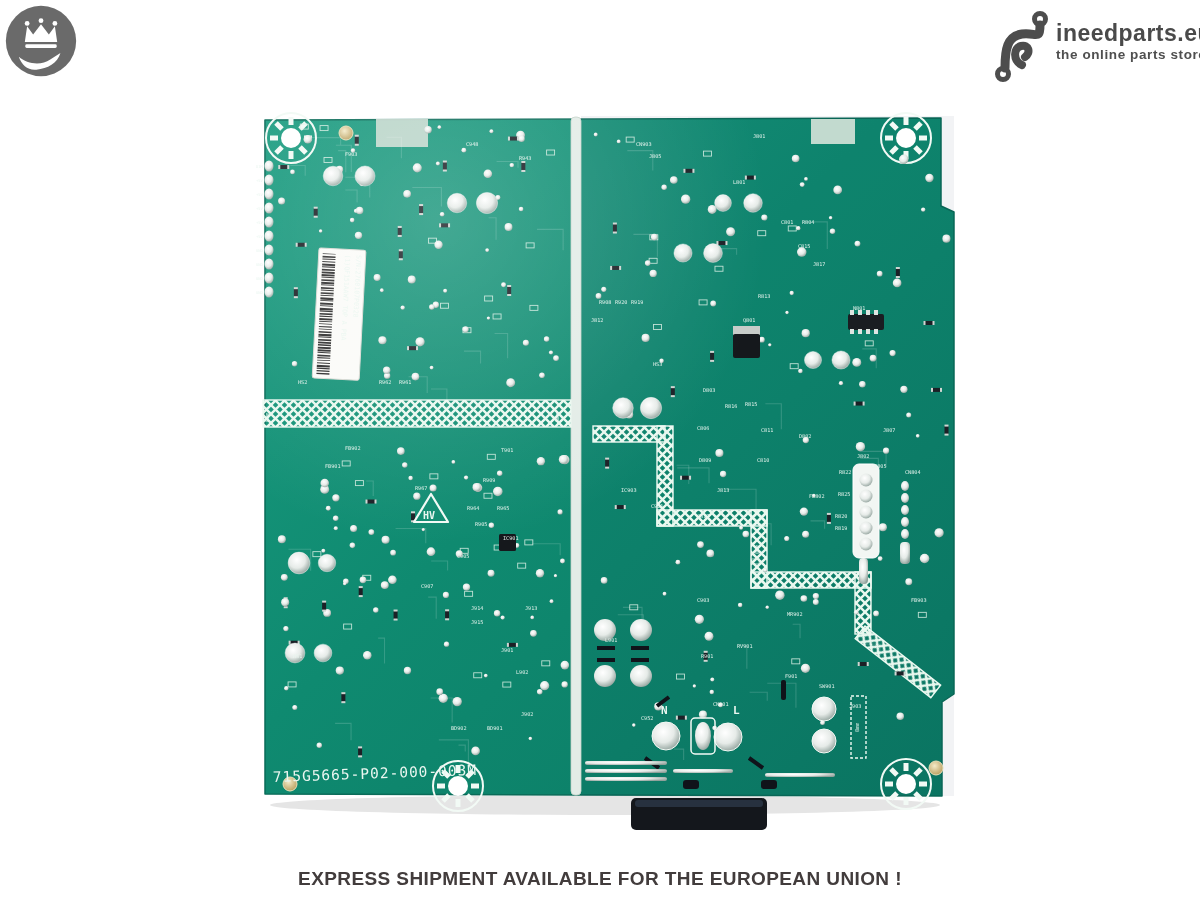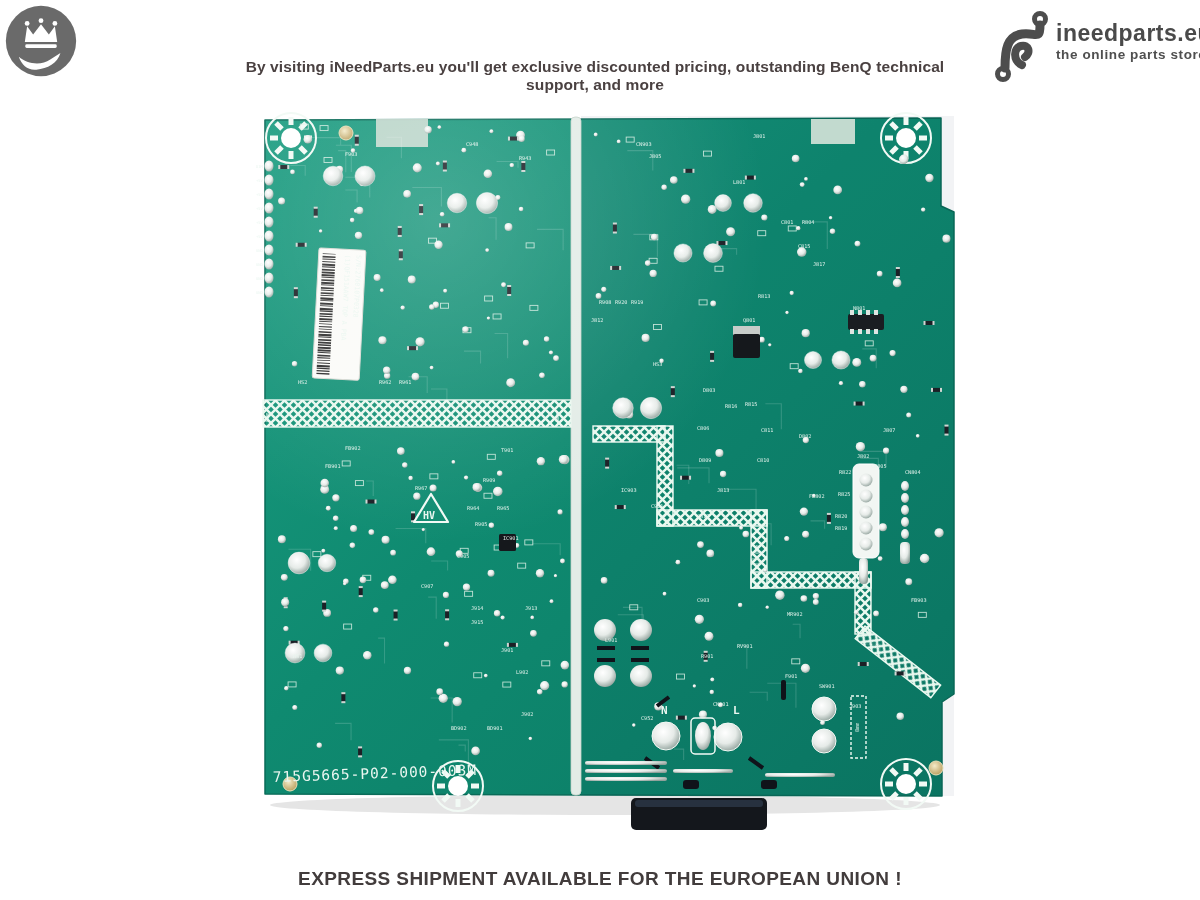--- a/index.html
+++ b/index.html
@@ -33,21 +33,20 @@
     <g fill="#ffffff">
       <circle cx="25" cy="21" r="2.6"></circle>
         <circle cx="40" cy="18" r="2.6"></circle>
         <circle cx="55" cy="21" r="2.6"></circle>
       <path d="M25 24 l6.5 9 L40 22 l8.5 11 L55 24 l2.5 17 h-35 z"></path>
       <rect x="23" y="43.5" width="34" height="4" rx="1.5"></rect>
     </g>
     <path fill="#ffffff" d="M16 57 c9 8 24 10 34 3 l11 -7 c-3 11 -14 17 -26 18 c-9 1 -16 -5 -19 -14 z"></path>
   </svg>
 
-  <div id="top-banner">By visiting iNeedParts.eu you'll get exclusive discounted pricing, outstanding BenQ technical support, and more</div>
 
   <div id="brand">
     <svg id="brand-icon" viewBox="0 0 60 80" fill="none" stroke="#4d4d4d" stroke-linecap="round">
       <circle cx="47" cy="11" r="5.5" stroke-width="5"></circle>
       <circle cx="10" cy="66" r="5.5" stroke-width="5"></circle>
       <path d="M12 60 C12 42 14 28 29 26 C43 24 47 33 47 17" stroke-width="9"></path>
       <path d="M29 57 C20 53 20 40 28 38 C36 36 38 45 32 49" stroke-width="8"></path>
     </svg>
     <div id="brand-text">
       <div id="brand-title">ineedparts.eu</div>

